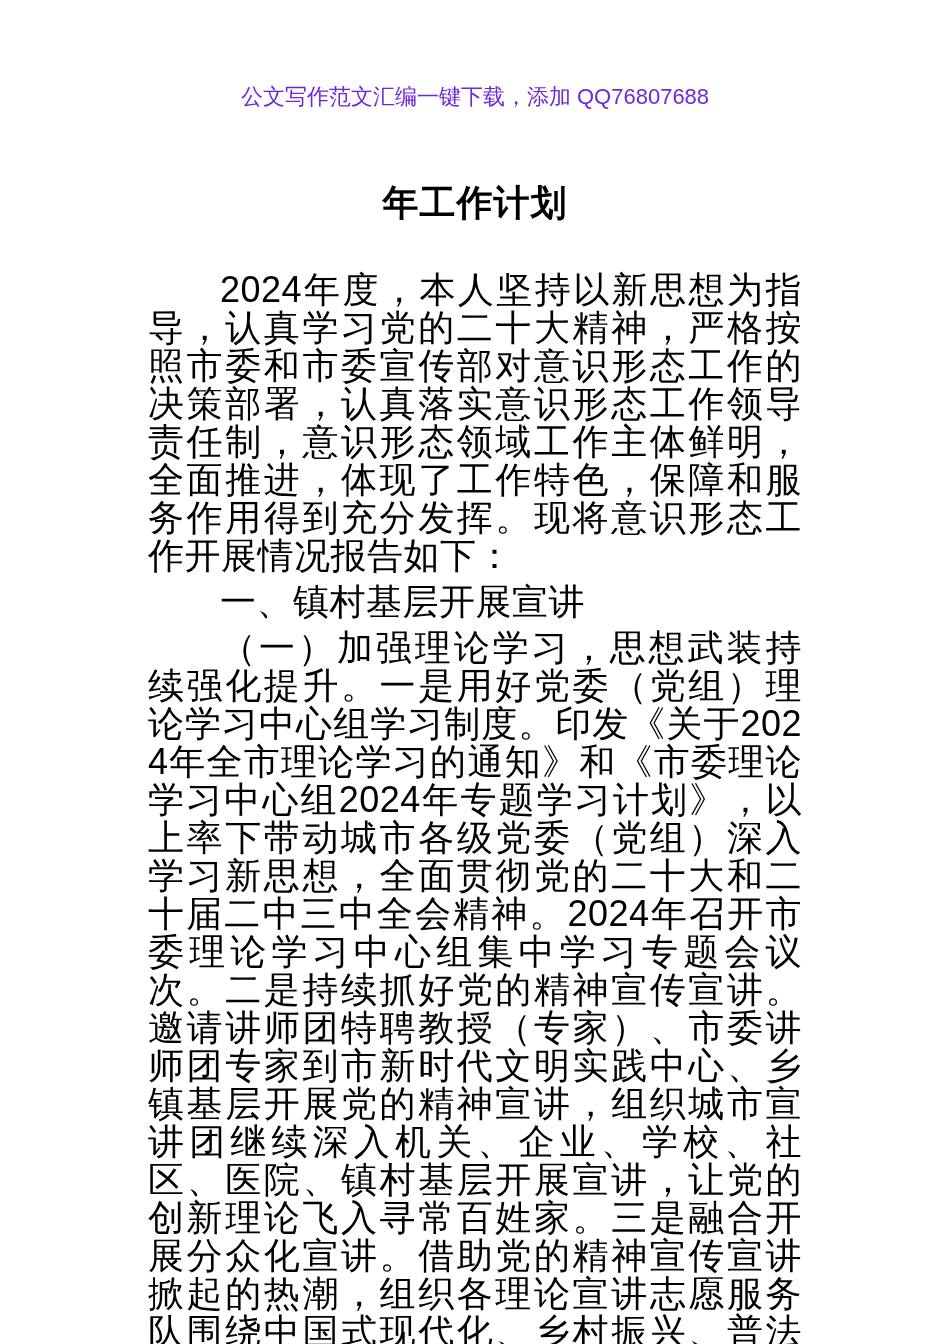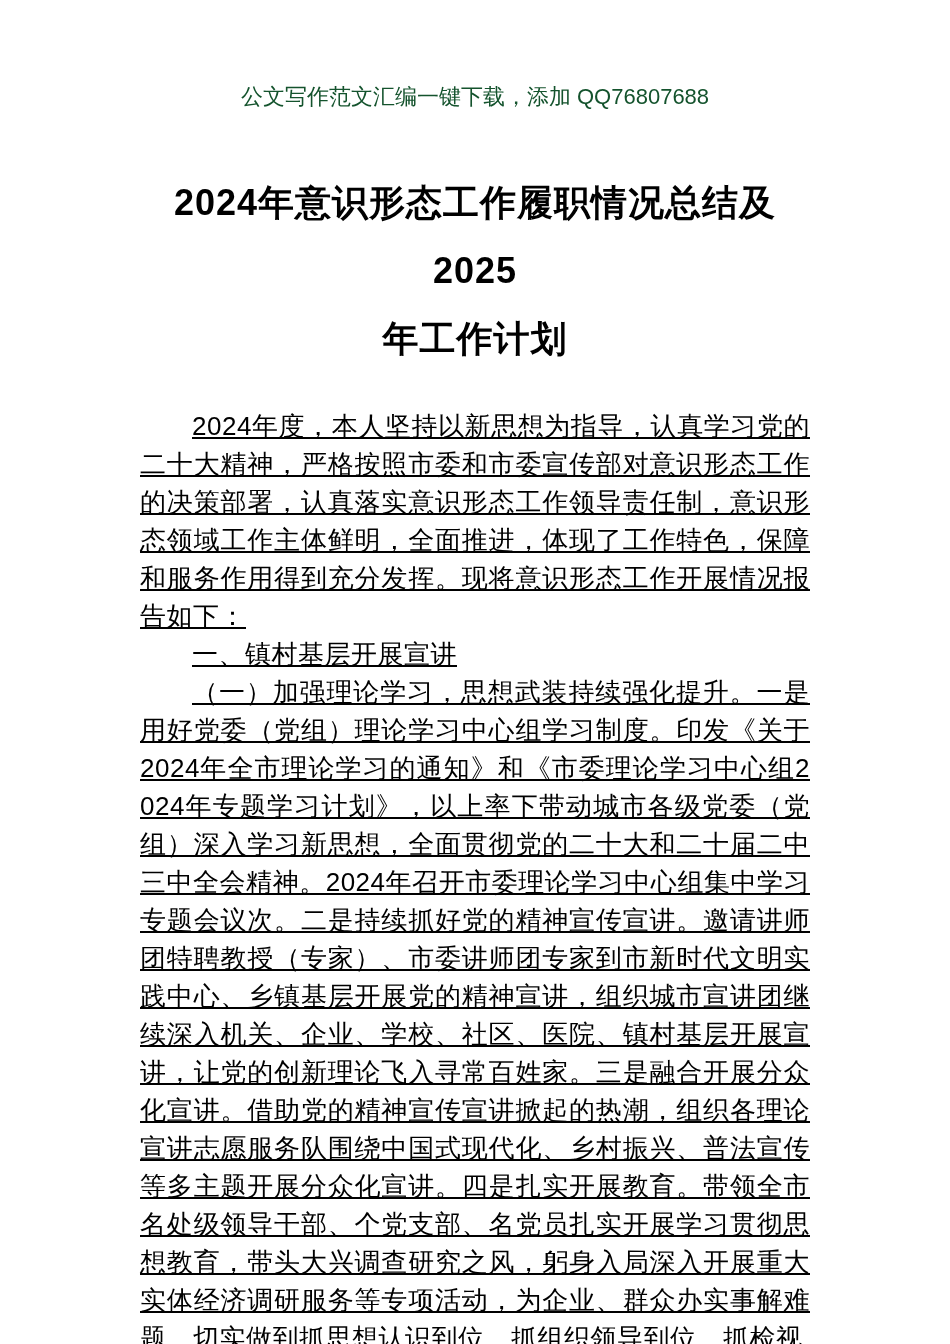--- a/index.html
+++ b/index.html
@@ -20,58 +20,56 @@
     height: 1344px;
     padding: 0 140px;
     background: #ffffff;
     overflow: hidden;
   }
   .notice {
     margin-top: 82px;
     font-size: 22px;
     line-height: 30px;
     text-align: center;
-    color: #14532d;
+    color: #6d28d9;
     white-space: nowrap;
   }
   .title {
     margin: 57px 0 0 0;
     font-size: 36px;
     line-height: 68px;
     font-weight: 700;
     text-align: center;
     letter-spacing: 1px;
   }
   .title-line {
     display: block;
   }
   .body-text {
     margin-top: 34px;
   }
   .para {
-    margin: 0;
-    font-size: 26px;
+    margin: 8px;
+    font-size: 36px;
     line-height: 38px;
     text-align: justify;
     text-indent: 2em;
     word-break: break-all;
     font-weight: 500;
     letter-spacing: 0.5px;
-    text-decoration: underline;
   }
 </style>
 </head>
 <body>
 
 <div class="page">
 
   <div class="notice">公文写作范文汇编一键下载，添加 QQ76807688</div>
 
   <h1 class="title">
-    <span class="title-line">2024年意识形态工作履职情况总结及2025</span>
     <span class="title-line">年工作计划</span>
   </h1>
 
   <div class="body-text">
     <p class="para">2024年度，本人坚持以新思想为指导，认真学习党的二十大精神，严格按照市委和市委宣传部对意识形态工作的决策部署，认真落实意识形态工作领导责任制，意识形态领域工作主体鲜明，全面推进，体现了工作特色，保障和服务作用得到充分发挥。现将意识形态工作开展情况报告如下：</p>
     <p class="para">一、镇村基层开展宣讲</p>
     <p class="para">（一）加强理论学习，思想武装持续强化提升。一是用好党委（党组）理论学习中心组学习制度。印发《关于2024年全市理论学习的通知》和《市委理论学习中心组2024年专题学习计划》，以上率下带动城市各级党委（党组）深入学习新思想，全面贯彻党的二十大和二十届二中三中全会精神。2024年召开市委理论学习中心组集中学习专题会议次。二是持续抓好党的精神宣传宣讲。邀请讲师团特聘教授（专家）、市委讲师团专家到市新时代文明实践中心、乡镇基层开展党的精神宣讲，组织城市宣讲团继续深入机关、企业、学校、社区、医院、镇村基层开展宣讲，让党的创新理论飞入寻常百姓家。三是融合开展分众化宣讲。借助党的精神宣传宣讲掀起的热潮，组织各理论宣讲志愿服务队围绕中国式现代化、乡村振兴、普法宣传等多主题开展分众化宣讲。四是扎实开展教育。带领全市名处级领导干部、个党支部、名党员扎实开展学习贯彻思想教育，带头大兴调查研究之风，躬身入局深入开展重大实体经济调研服务等专项活动，为企业、群众办实事解难题，切实做到抓思想认识到位、抓组织领导到位、抓检视</p>
   </div>
 
 </div>

